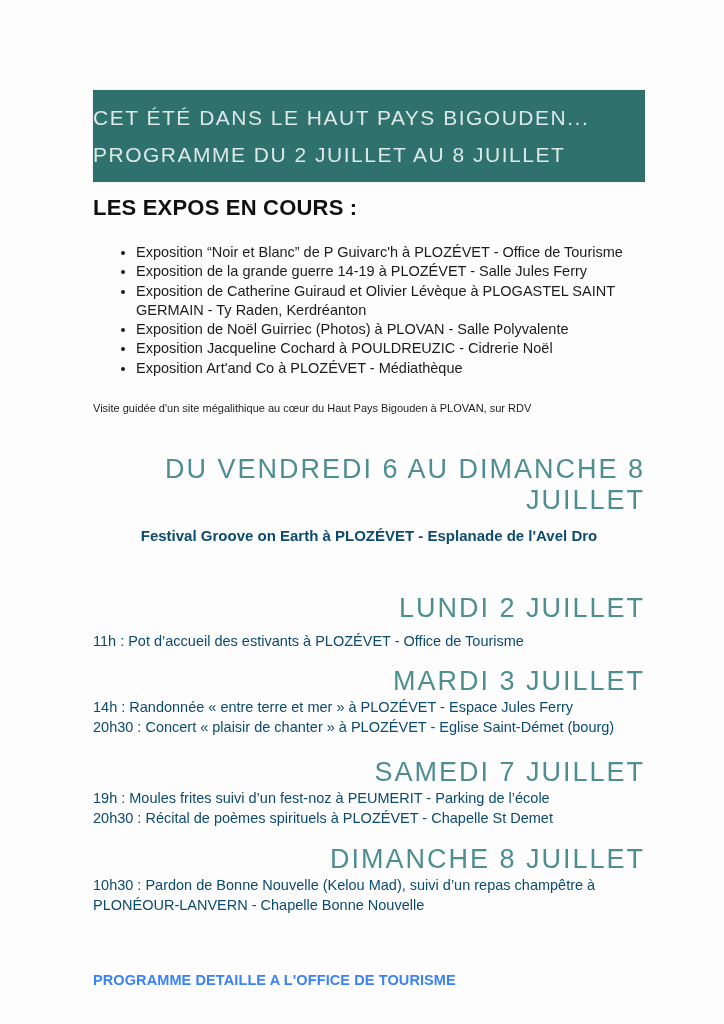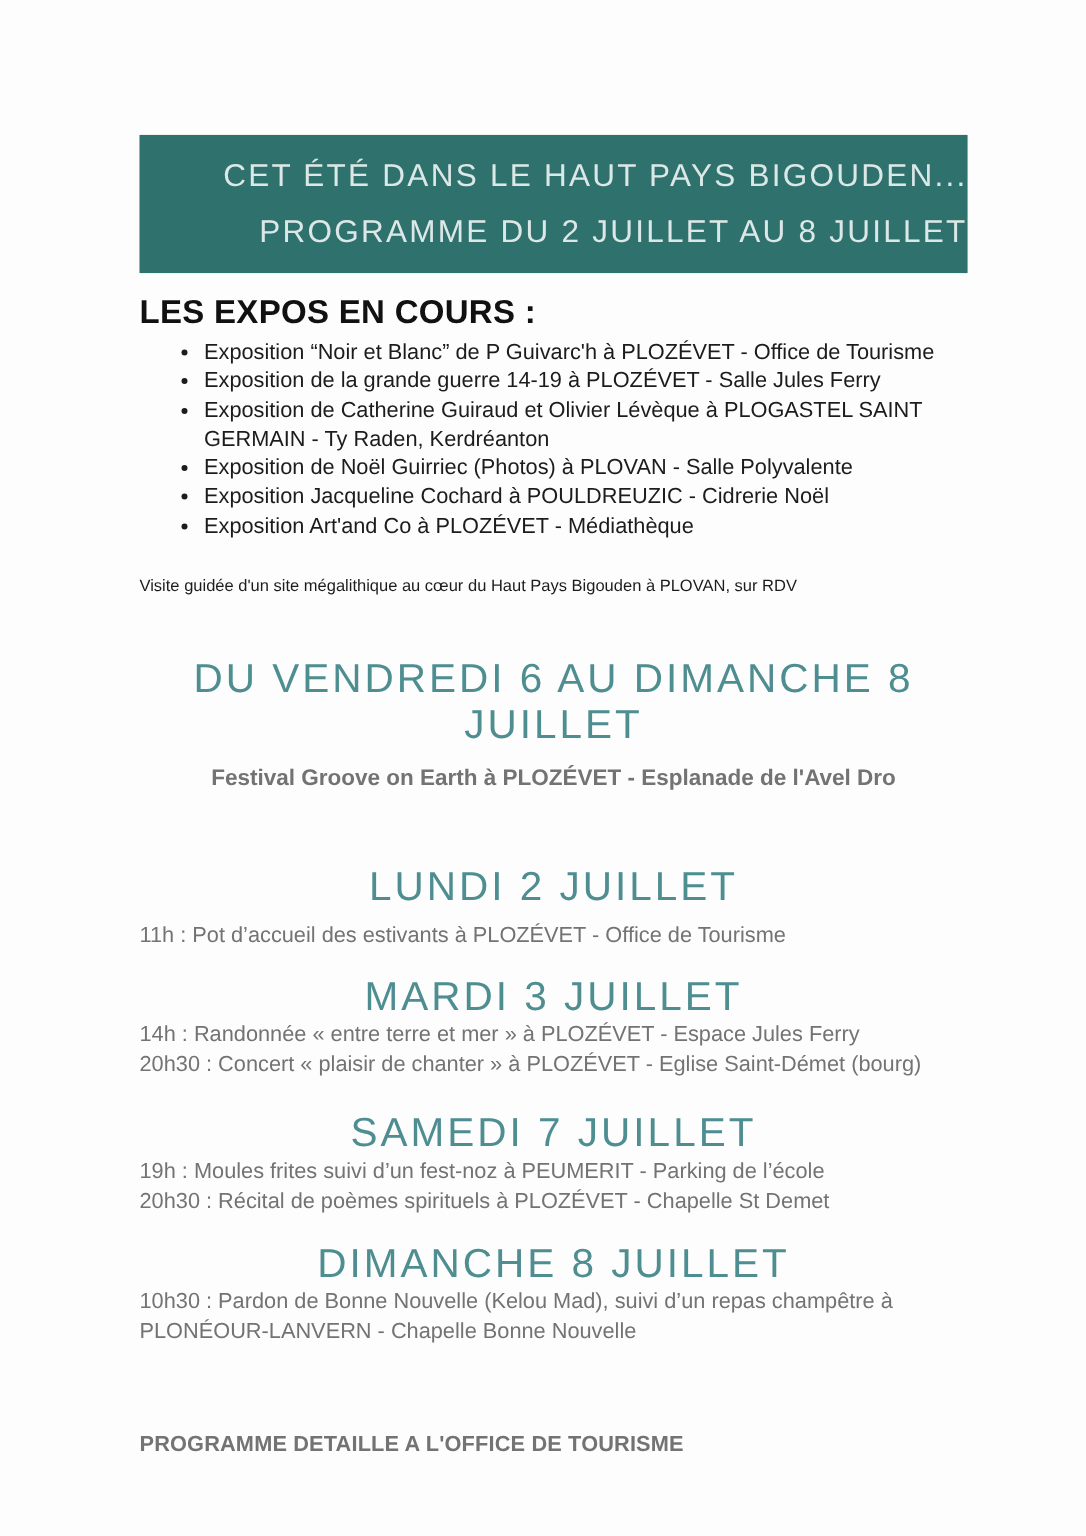--- a/index.html
+++ b/index.html
@@ -17,21 +17,21 @@
   .banner {
     position: absolute;
     left: 93px;
     top: 90px;
     width: 552px;
     height: 92px;
     background: #2e716d;
     display: flex;
     flex-direction: column;
     justify-content: center;
-    align-items: flex-end;
+    align-items: flex-start;
     gap: 13px;
     box-shadow: 0 0 1px rgba(0,0,0,.25);
   }
   .banner-line {
     color: #dce8e7;
     font-size: 21px;
     font-weight: 300;
     letter-spacing: 1.5px;
     white-space: nowrap;
   }
@@ -42,47 +42,47 @@
     width: 552px;
   }
   .expos-heading {
     margin-top: 13px;
     font-size: 22px;
     font-weight: 700;
     color: #111111;
     letter-spacing: 0.2px;
   }
   ul.expo-list {
-    margin-top: 5px;
+    margin-top: 22px;
     padding-left: 43px;
     list-style: disc outside;
     max-width: 545px;
   }
   ul.expo-list li {
     font-size: 14.5px;
     line-height: 19.3px;
     color: #1c1c1c;
   }
   .visite-note {
     margin-top: 21px;
     font-size: 11px;
     line-height: 19px;
     color: #1c1c1c;
   }
   .day-heading {
-    text-align: center;
+    text-align: right;
     font-size: 27px;
     font-weight: 300;
     letter-spacing: 2px;
     color: #4e8e91;
   }
   .event-line {
     font-size: 14.5px;
     line-height: 20px;
-    color: #737373;
+    color: #0c4a6e;
     max-width: 545px;
   }
   .event-line.centered-bold {
     text-align: center;
     font-weight: 700;
     font-size: 15px;
     max-width: none;
   }
   .sec-vendredi   { margin-top: 36px; }
   .sec-vendredi .event-line { margin-top: 10px; }
@@ -91,21 +91,21 @@
   .sec-mardi      { margin-top: 15px; }
   .sec-mardi .event-line:first-of-type { margin-top: 8px; }
   .sec-samedi     { margin-top: 20px; }
   .sec-samedi .event-line:first-of-type { margin-top: 8px; }
   .sec-dimanche   { margin-top: 16px; }
   .sec-dimanche .event-line:first-of-type { margin-top: 8px; }
   .footer-note {
     margin-top: 57px;
     font-size: 14.5px;
     font-weight: 700;
-    color: #737373;
+    color: #3b82f6;
     letter-spacing: 0.1px;
   }
 </style>
 </head>
 <body>
 
 <div class="page">
 
   <div class="banner">
     <div class="banner-line">CET ÉTÉ DANS LE HAUT PAYS BIGOUDEN...</div>

